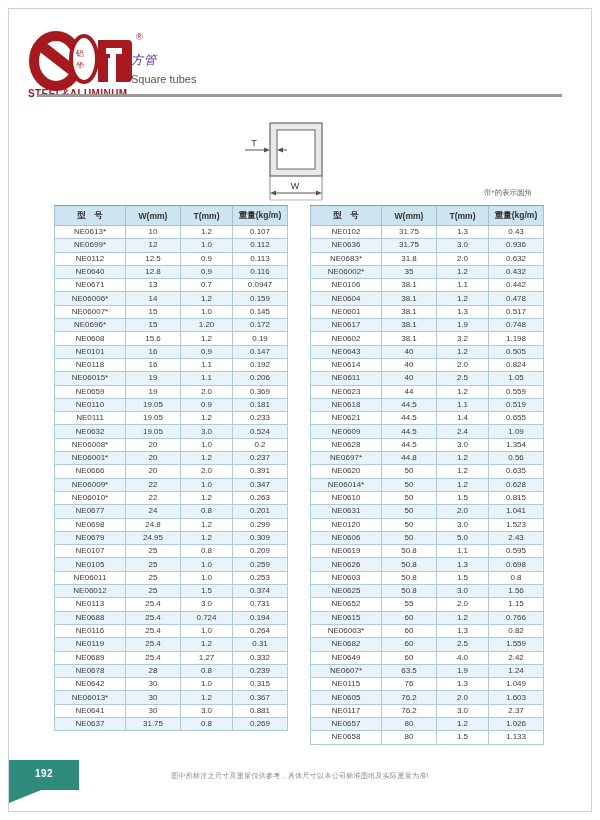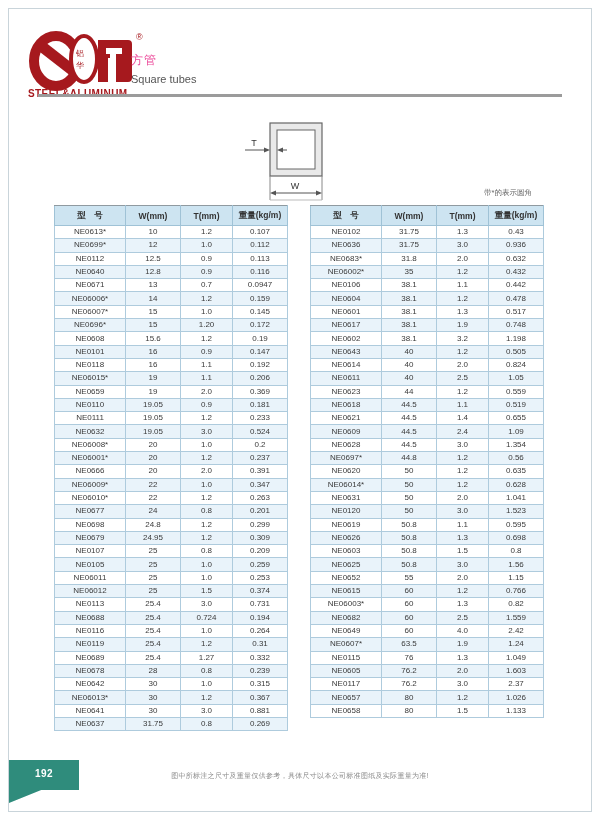--- a/index.html
+++ b/index.html
@@ -6,21 +6,21 @@
   .page{position:relative;width:600px;height:820px;background:#ffffff;overflow:hidden;
         font-family:"Liberation Sans","DejaVu Sans",sans-serif;color:#333;}
   .frame{position:absolute;left:8px;top:8px;width:582px;height:802px;
          border:1px solid #c9d4da;pointer-events:none;}
 
   
   .logo-wrap{position:absolute;left:28px;top:28px;width:128px;height:70px;}
   .brand-text{position:absolute;left:28px;top:88px;width:130px;font-size:10px;font-weight:bold;
               color:#a6191e;letter-spacing:.4px;}
   .title-block{position:absolute;left:131px;top:52px;}
-  .title-cn{font-size:12px;color:#ec4899;letter-spacing:1px;}
+  .title-cn{font-size:12px;color:#4c1d95;letter-spacing:1px;font-style:italic;}
   .title-en{font-size:11px;color:#555;margin-top:4px;}
   .header-rule{position:absolute;left:38px;top:94px;width:524px;height:3px;background:#9b9b9b;}
 
   
   .diagram{position:absolute;left:240px;top:113px;width:120px;height:95px;}
   .corner-note{position:absolute;left:484px;top:188px;width:100px;font-size:7.5px;color:#666;}
 
   
   .tbl{position:absolute;top:205px;border-collapse:collapse;table-layout:fixed;width:233px;}
   .tbl.left{left:54px;} .tbl.right{left:310px;}
@@ -462,30 +462,42 @@
           <td>1.2</td>
           <td>0.635</td>
         </tr>
         <tr>
           <td>NE06014*</td>
           <td>50</td>
           <td>1.2</td>
           <td>0.628</td>
         </tr>
         <tr>
+          <td>NE0610</td>
+          <td>50</td>
+          <td>1.5</td>
+          <td>0.815</td>
+        </tr>
+        <tr>
           <td>NE0631</td>
           <td>50</td>
           <td>2.0</td>
           <td>1.041</td>
         </tr>
         <tr>
           <td>NE0120</td>
           <td>50</td>
           <td>3.0</td>
           <td>1.523</td>
+        </tr>
+        <tr>
+          <td>NE0606</td>
+          <td>50</td>
+          <td>5.0</td>
+          <td>2.43</td>
         </tr>
         <tr>
           <td>NE0619</td>
           <td>50.8</td>
           <td>1.1</td>
           <td>0.595</td>
         </tr>
         <tr>
           <td>NE0626</td>
           <td>50.8</td>

